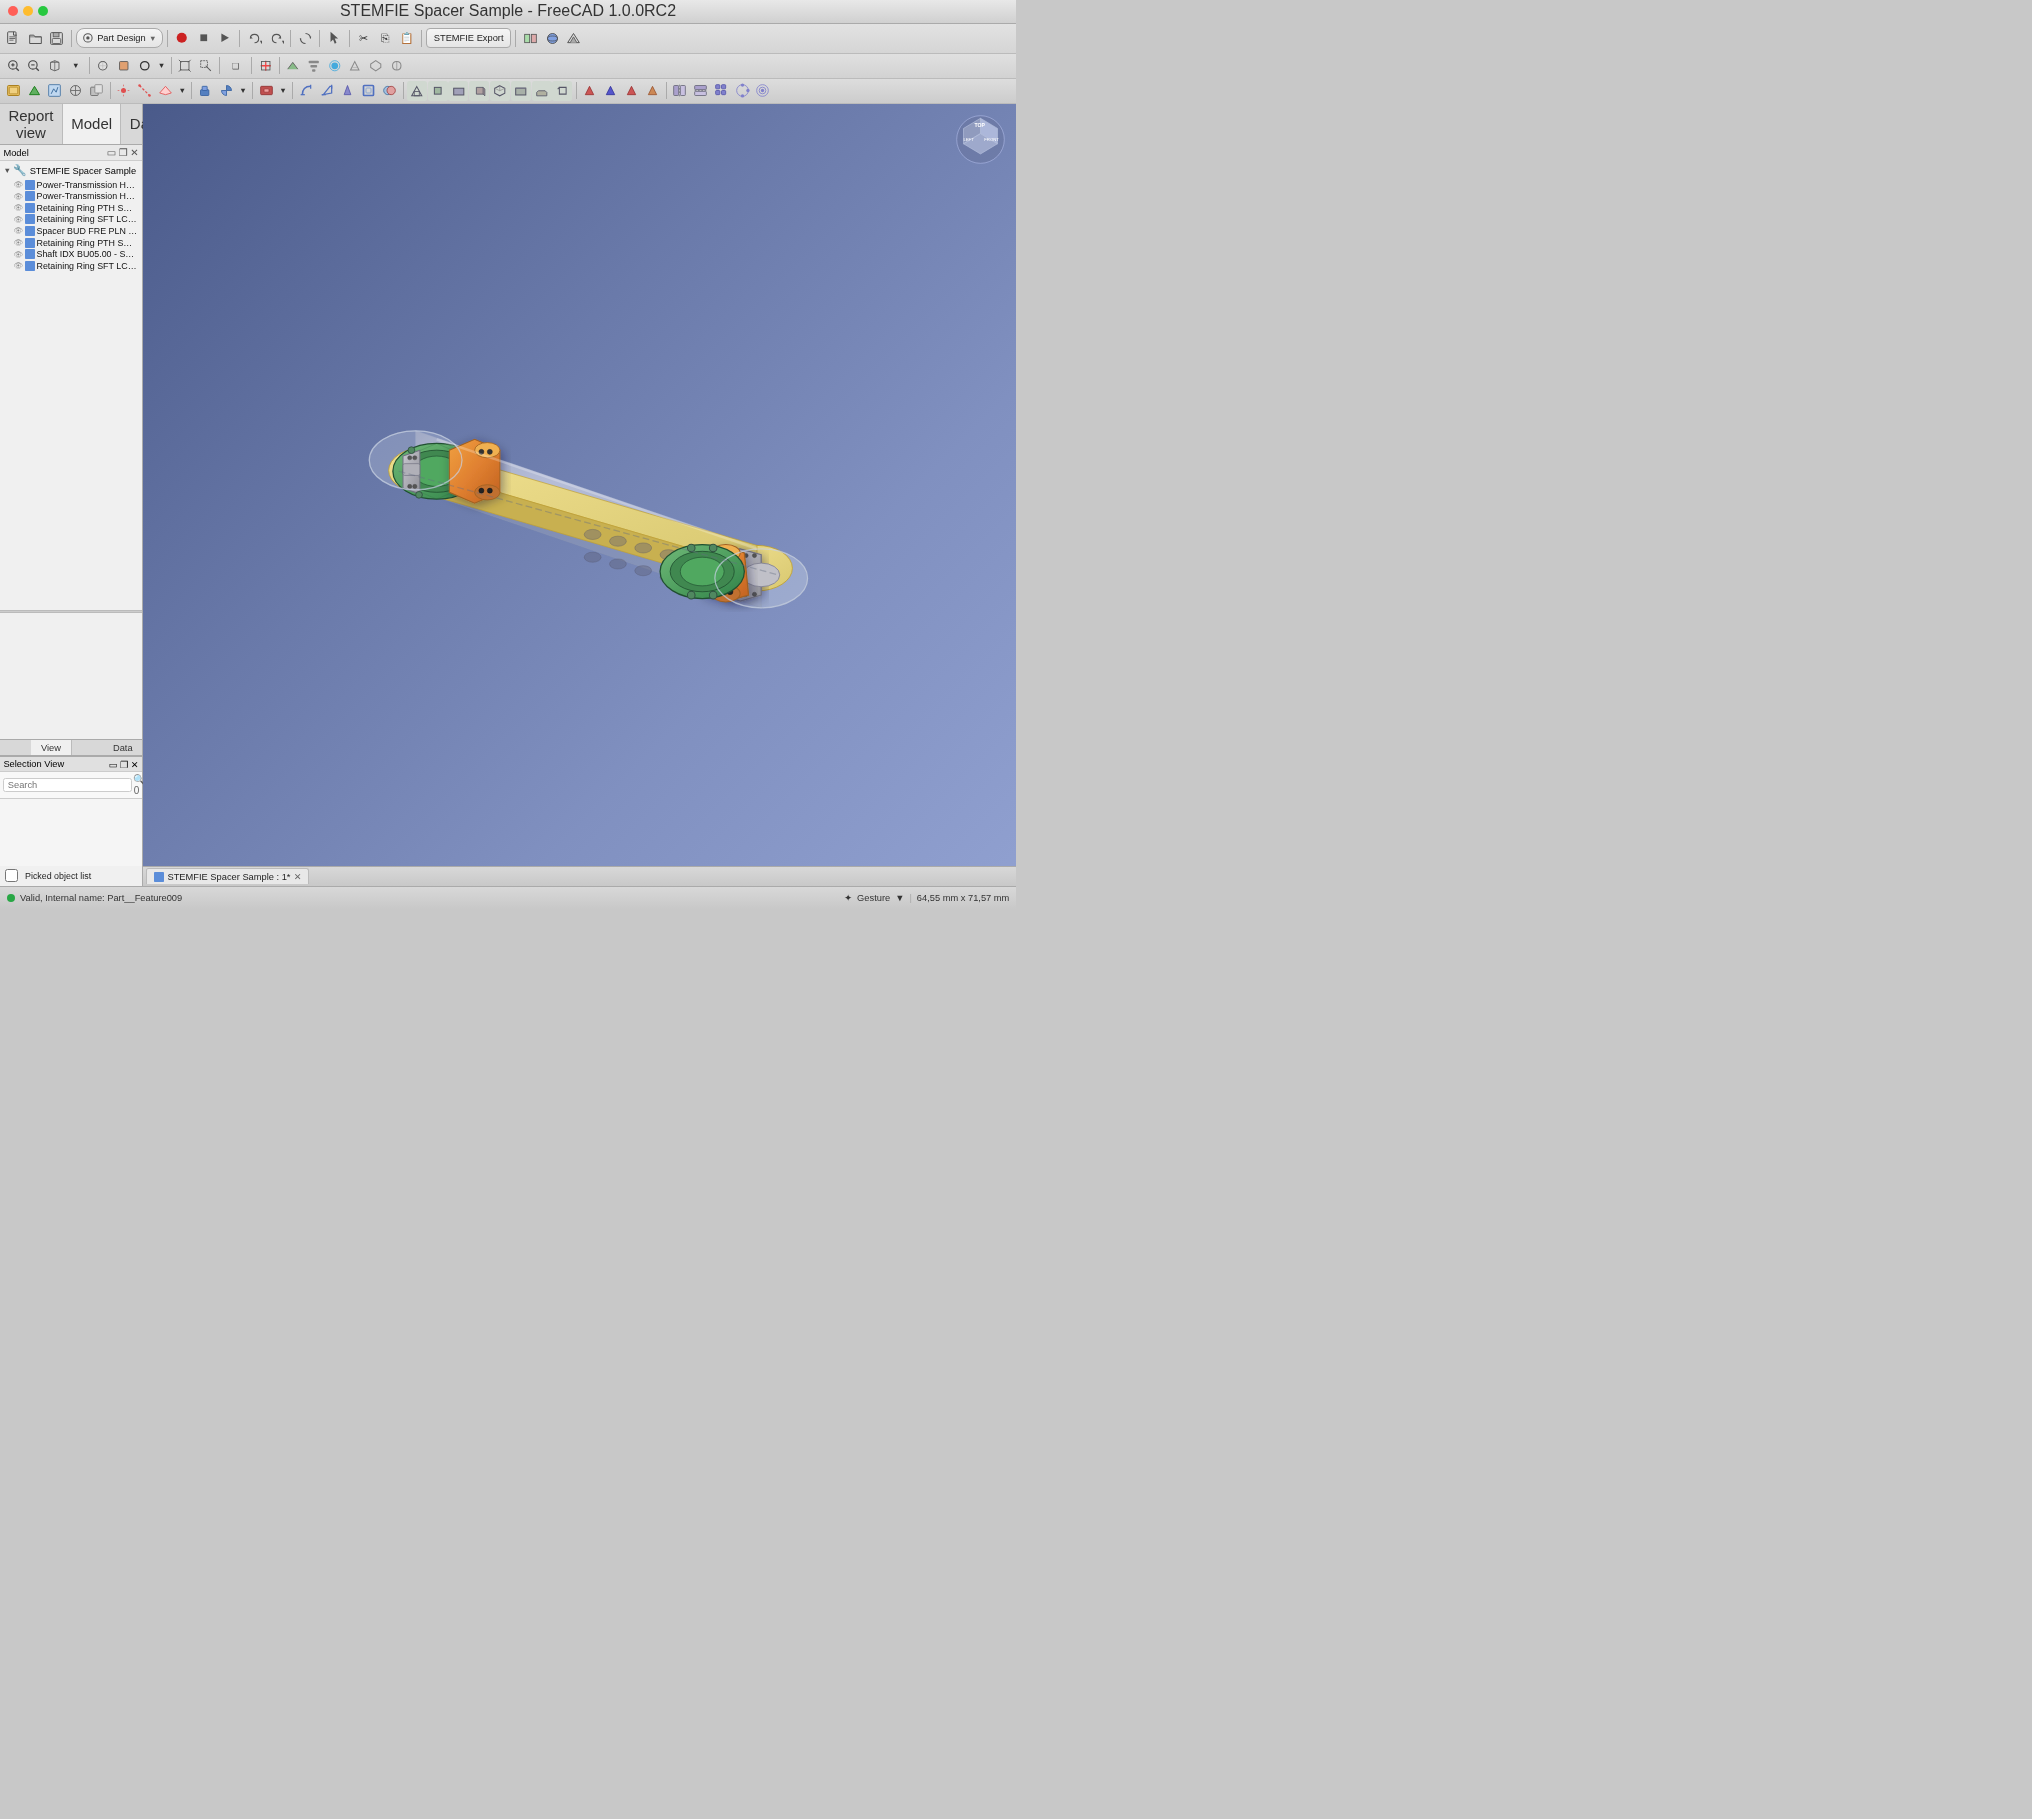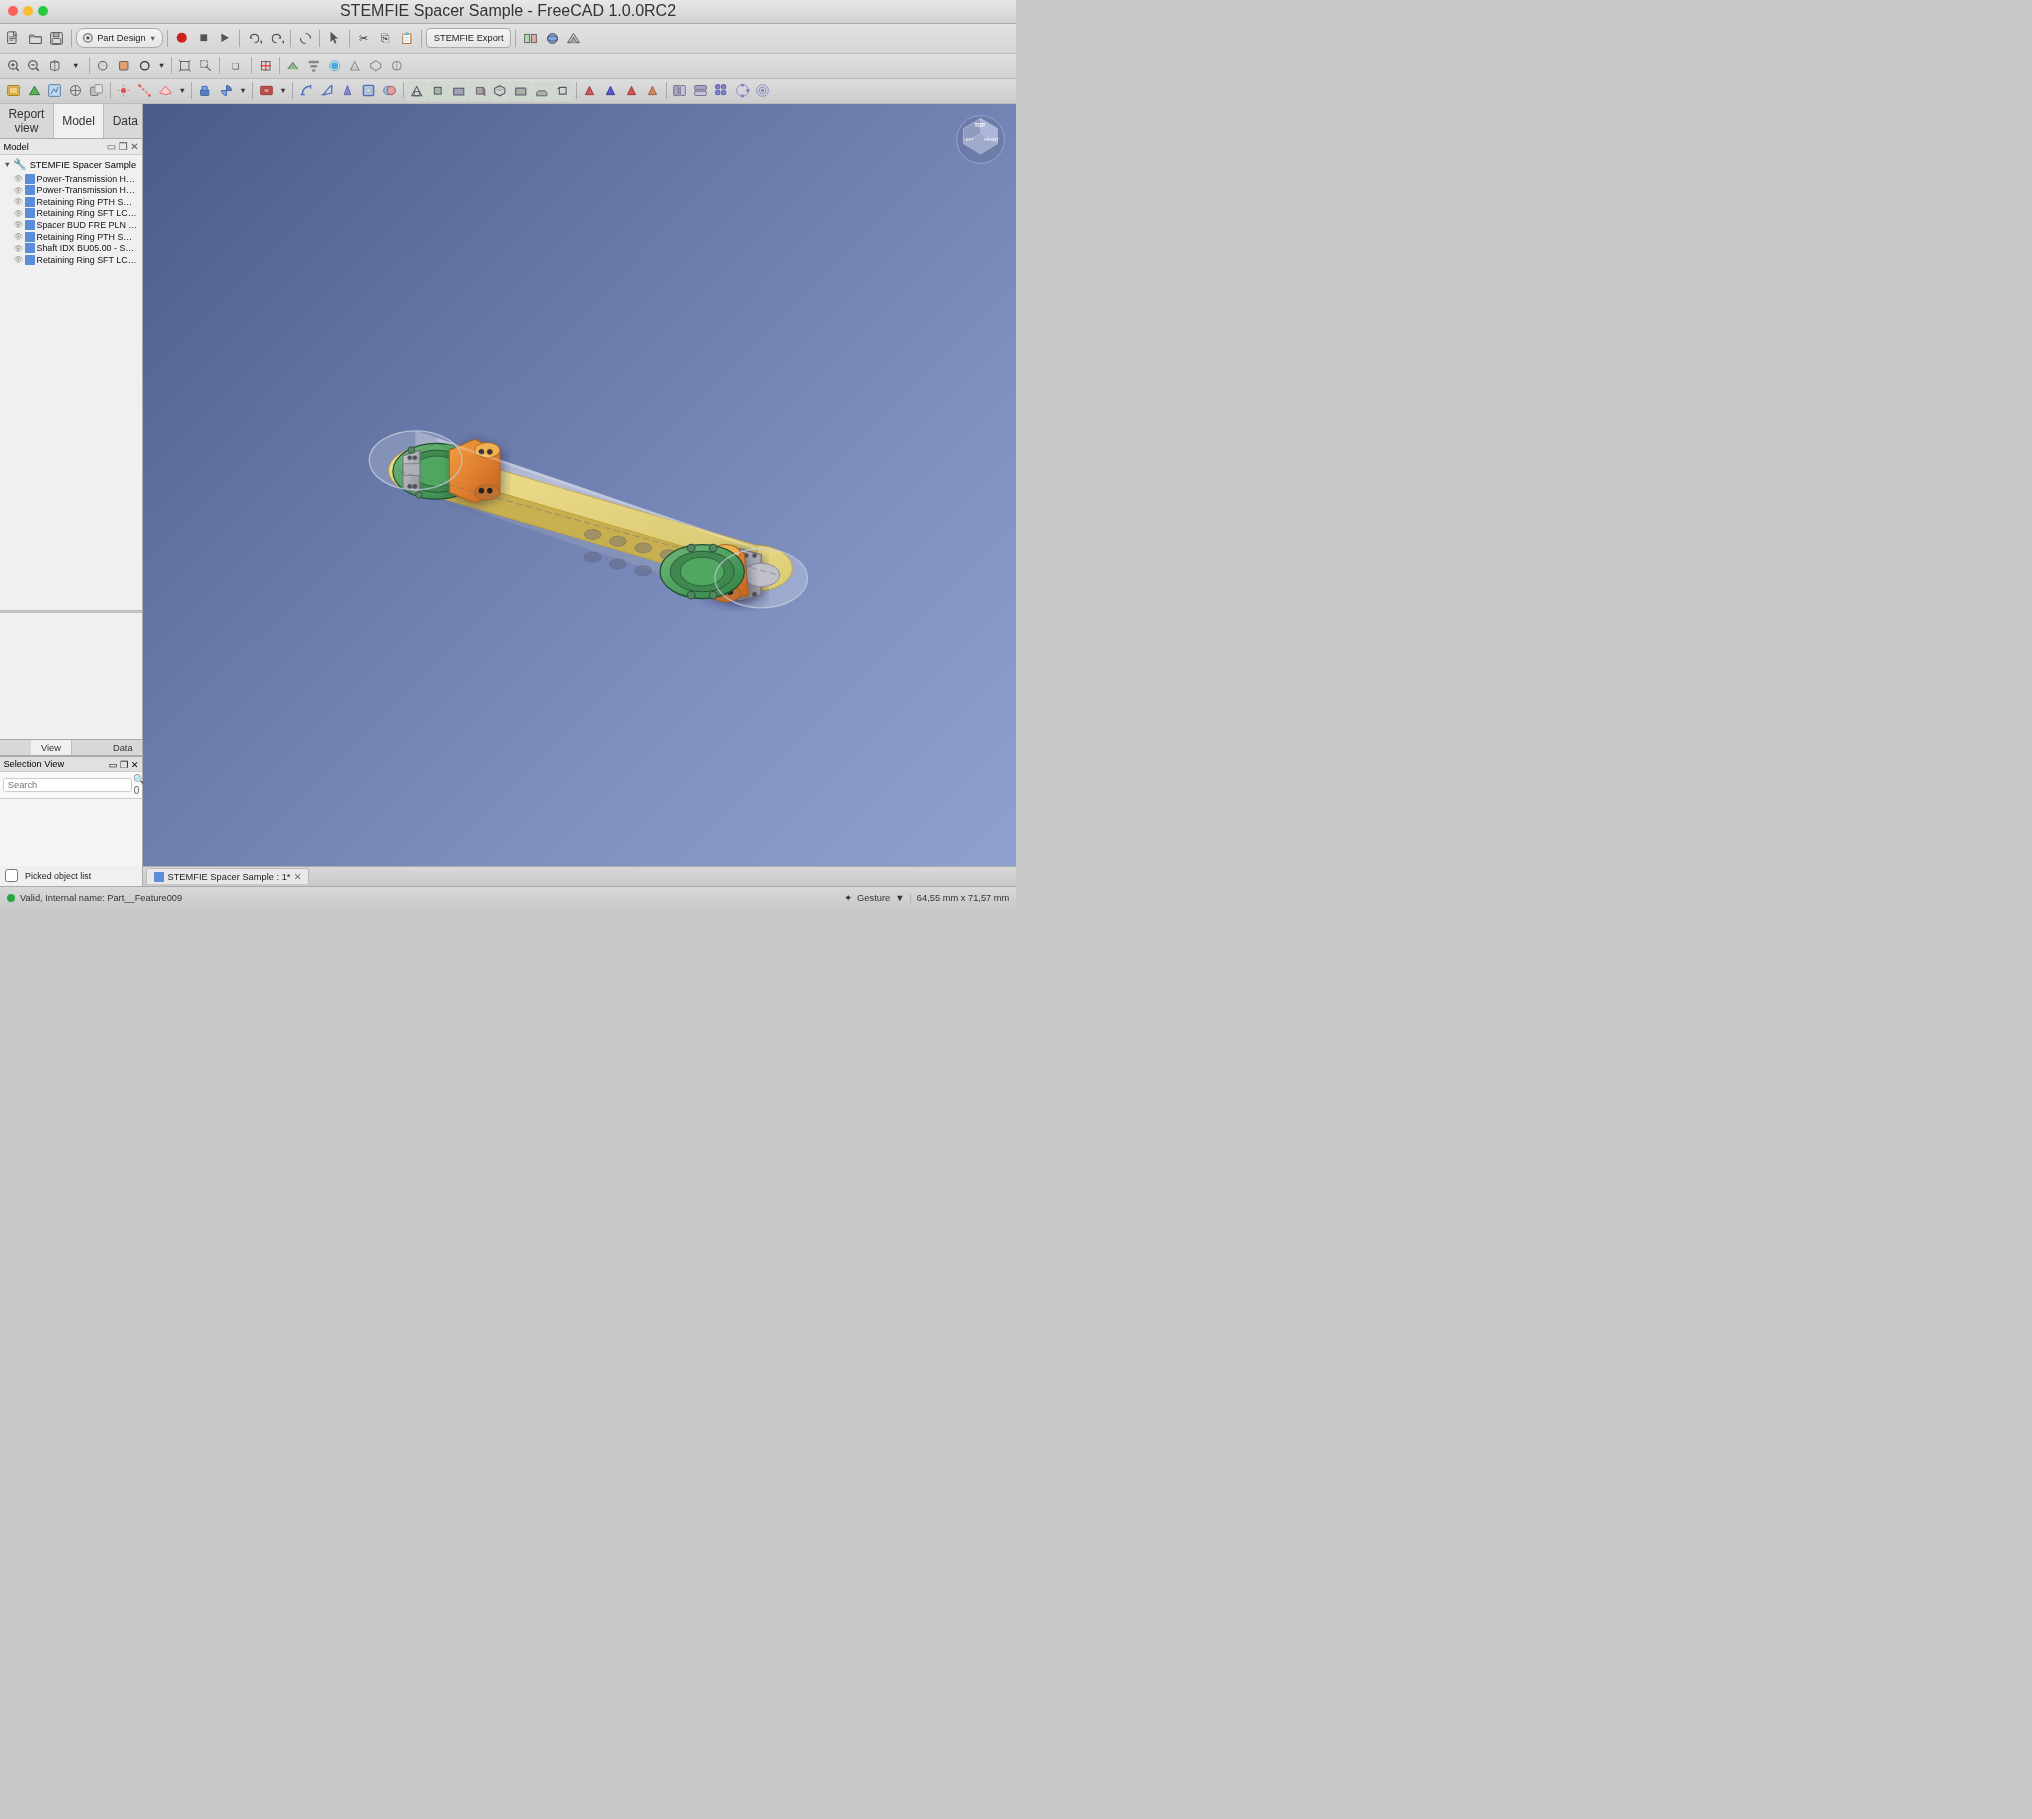--- a/index.html
+++ b/index.html
@@ -127,21 +127,21 @@
     }
 
     
     .panel-tabs {
       display: flex;
       background: #d8d8d8;
       border-bottom: 0.8px solid #aaa;
     }
     .panel-tab {
       padding: 3.4px 8.4px;
-      font-size: 12px;
+      font-size: 15px;
       cursor: pointer;
       border: none;
       background: transparent;
       color: #333;
       border-right: 0.8px solid #bbb;
     }
     .panel-tab.active {
       background: #f0f0f0;
       font-weight: 500;
     }

